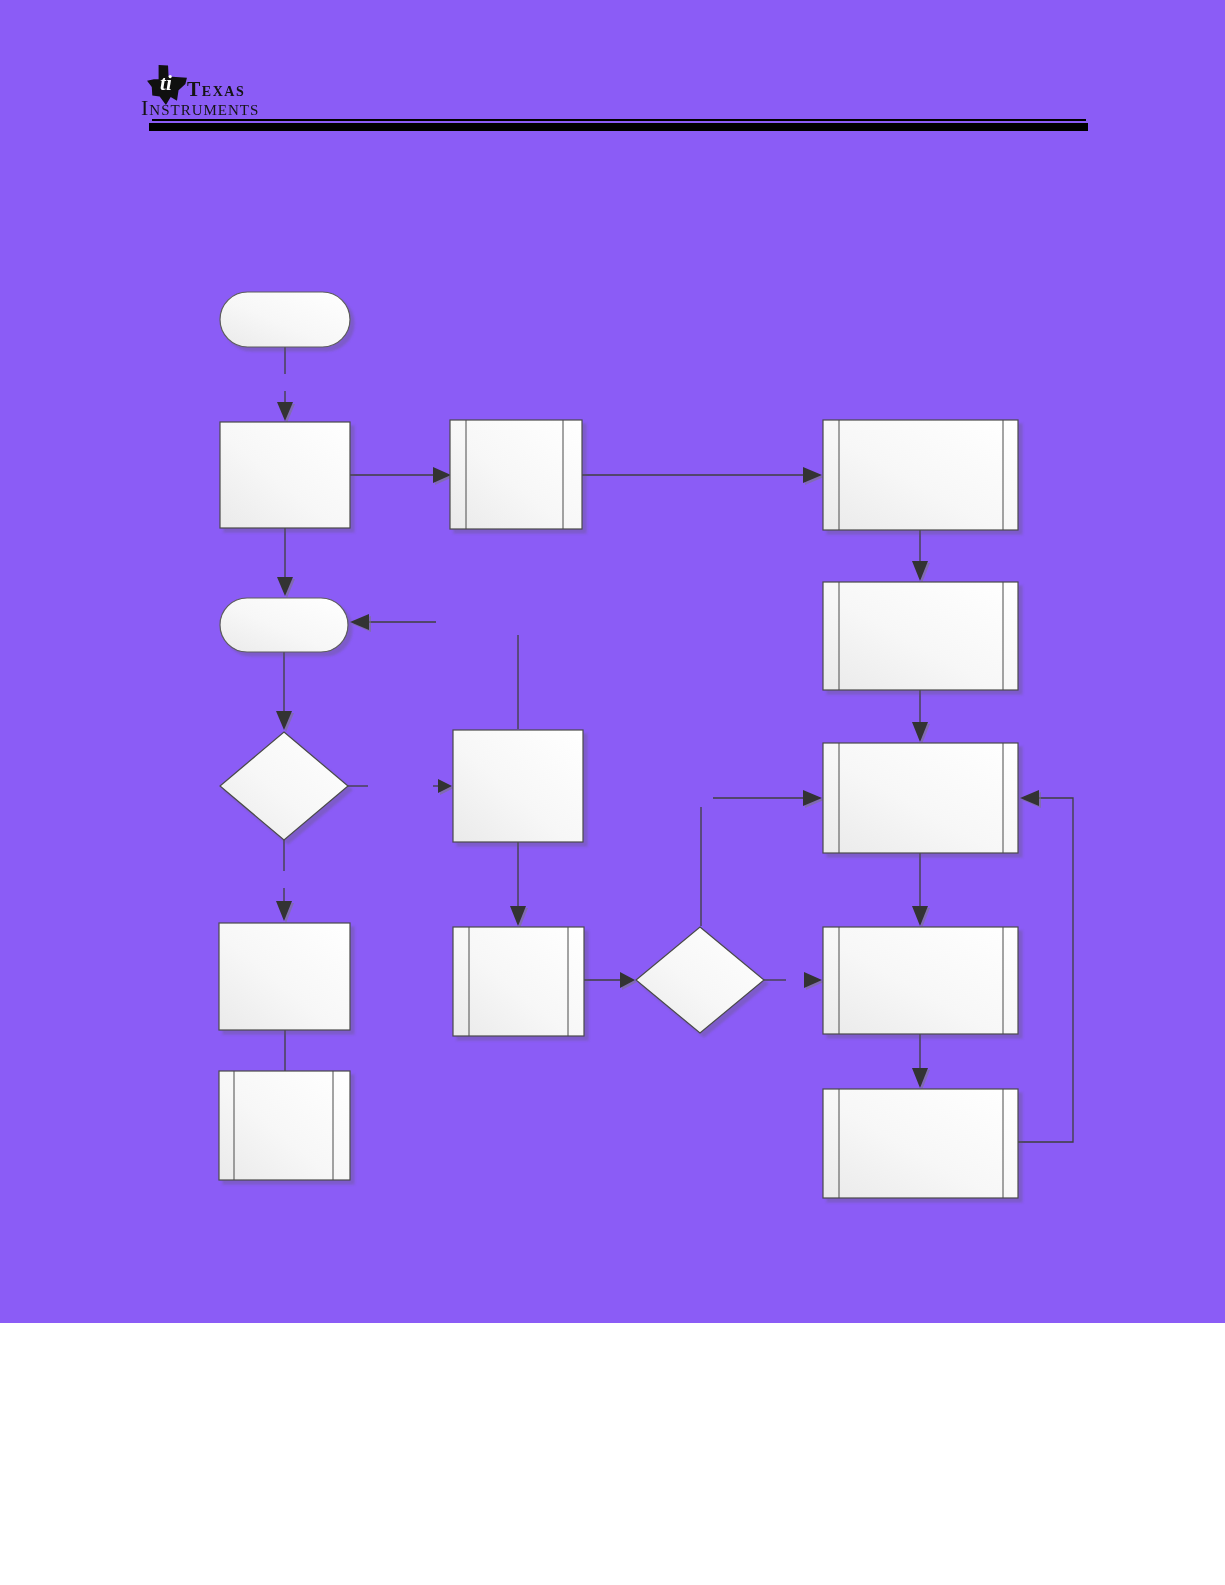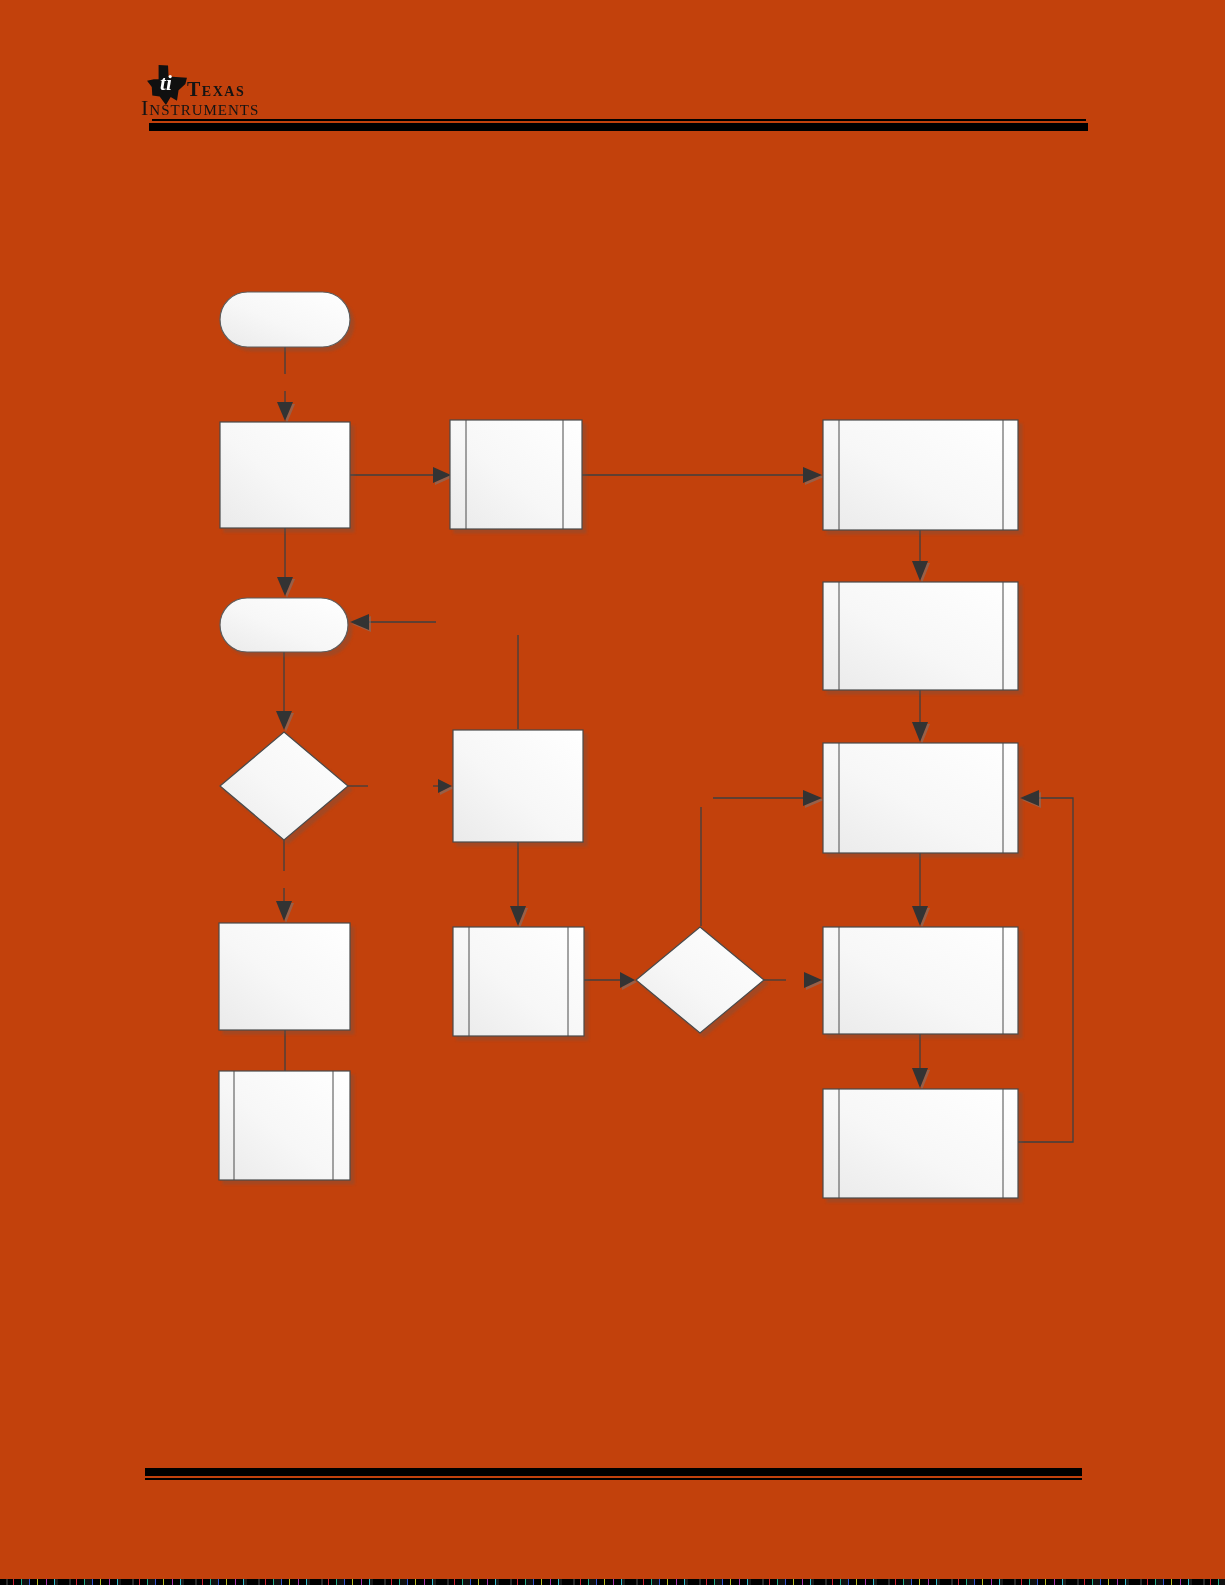--- a/index.html
+++ b/index.html
@@ -1,17 +1,17 @@
 <!DOCTYPE html>
 <html><head>
 <meta charset="utf-8">
 <style>
   html,body{margin:0;padding:0;background:#ffffff;}
   .page{
-    position:relative;width:1225px;height:1585px;background:#c2410c;overflow:hidden;
+    position:relative;width:1225px;height:1323px;background:#8b5cf6;overflow:hidden;
     font-family:"Liberation Serif",serif;
   }
   
   .logo-mark{position:absolute;left:146px;top:64px;width:42px;height:42px;}
   .logo-line1{
     position:absolute;left:187px;top:79px;font-size:20px;font-weight:700;
     font-variant:small-caps;letter-spacing:1.5px;color:#141414;line-height:1;text-align:center;
   }
   .logo-line2{
     position:absolute;left:141px;top:97px;font-size:22px;font-weight:400;

